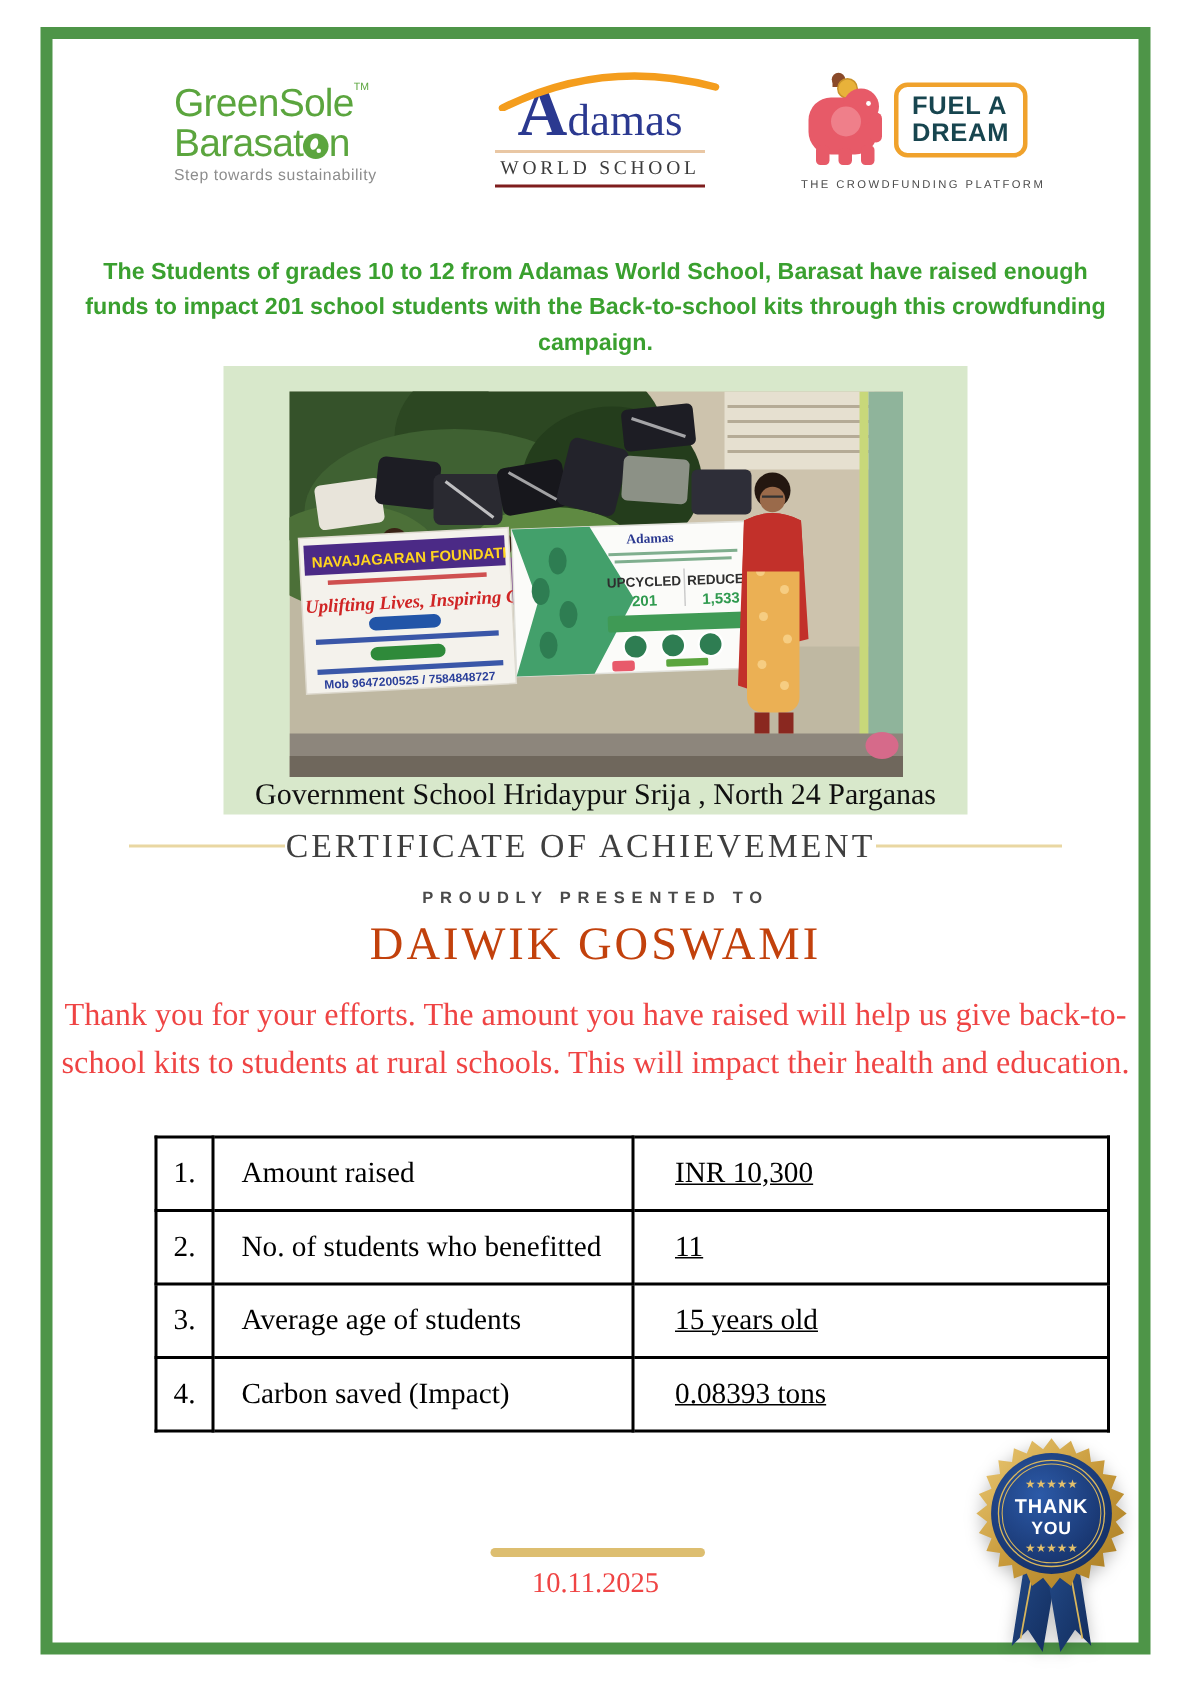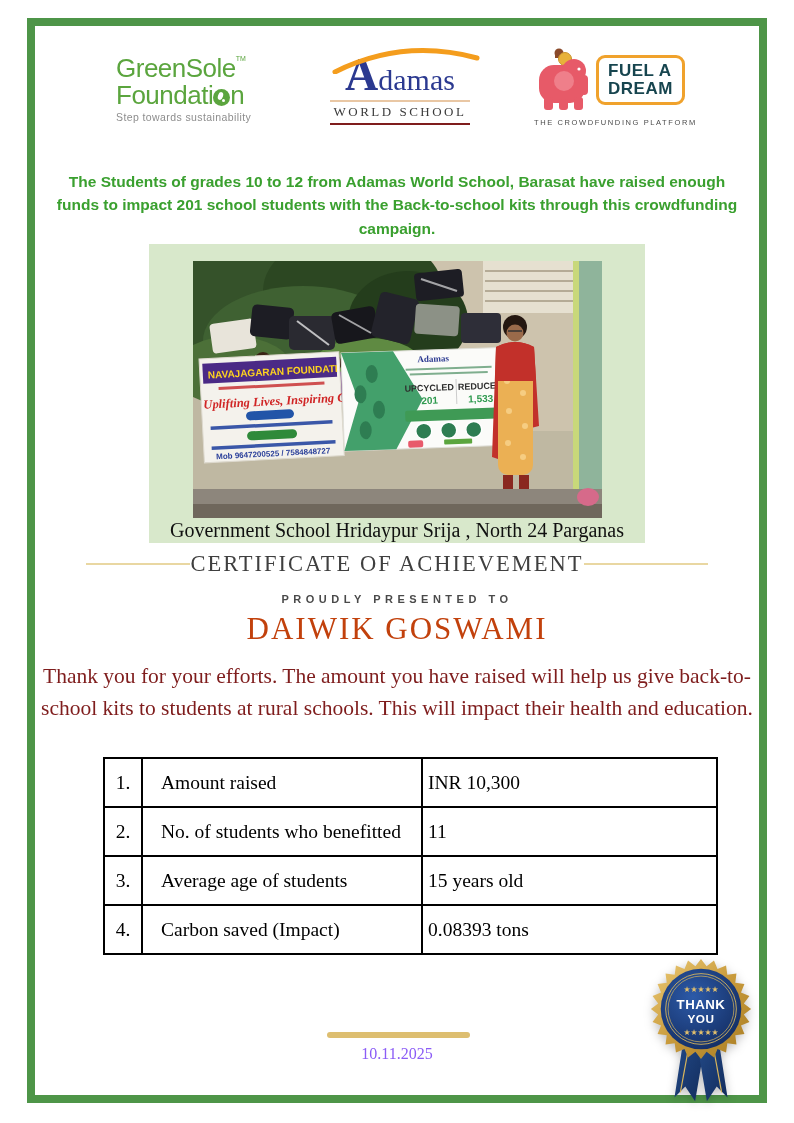--- a/index.html
+++ b/index.html
@@ -54,48 +54,48 @@
   .title-line.l{width:104px;}
   .title-line.r{width:124px;}
   .cert-title{font-size:22.5px;letter-spacing:2px;color:#3F3F3F;white-space:nowrap;}
 
   .presented{position:absolute;left:0;top:593px;width:100%;text-align:center;
              font-family:"Liberation Sans",sans-serif;font-size:11px;font-weight:600;
              letter-spacing:4.5px;color:#4a4a4a;}
   .recipient{position:absolute;left:0;top:611px;width:100%;text-align:center;
              font-size:31px;letter-spacing:2px;color:#c2410c;}
   .message{position:absolute;left:32px;top:660px;width:730px;text-align:center;
-           font-size:21.5px;line-height:1.5;color:#7f1d1d;}
+           font-size:21.5px;line-height:1.5;color:#ef4444;}
 
   
   .impact-table{position:absolute;left:103px;top:757px;border-collapse:collapse;table-layout:fixed;}
   .impact-table td{border:2px solid #000;height:45px;font-size:19.5px;color:#000;
                    vertical-align:middle;overflow:hidden;}
   td.c-num{width:34px;text-align:center;}
   td.c-label{width:259px;padding-left:18px;}
-  td.c-value{width:287px;padding-left:5px;}
+  td.c-value{width:287px;padding-left:27px;text-decoration:underline;}
 
   
   .date-bar{position:absolute;left:327px;top:1032px;width:143px;height:6px;border-radius:3px;
             background:#DDBE70;}
   .date-text{position:absolute;left:0;top:1045px;width:100%;text-align:center;
-             font-size:16px;color:#8b5cf6;}
+             font-size:19px;color:#ef4444;}
   .badge{position:absolute;left:642px;top:952px;z-index:5;
          filter:drop-shadow(0 3px 5px rgba(0,0,0,0.25));}
 </style>
 </head>
 <body>
 
 <div class="page">
 
   <div class="frame"></div>
 
   <div class="greensole">
     <div class="gs-line"><span>GreenSole</span><span class="gs-tm">TM</span></div>
-    <div class="gs-line"><span>Foundati</span><span class="gs-o"></span><span>n</span></div>
+    <div class="gs-line"><span>Barasat</span><span class="gs-o"></span><span>n</span></div>
     <div class="gs-tagline">Step towards sustainability</div>
   </div>
 
   <div class="adamas">
     <div class="adamas-word">
       <svg class="adamas-swoosh" width="150" height="26" viewBox="0 0 150 26">
         <path d="M4,24 Q72,-10 146,10" stroke="#F49D1D" stroke-width="5" fill="none" stroke-linecap="round"></path>
       </svg>
       <span class="adamas-a">A</span><span class="adamas-rest">damas</span>
     </div>

